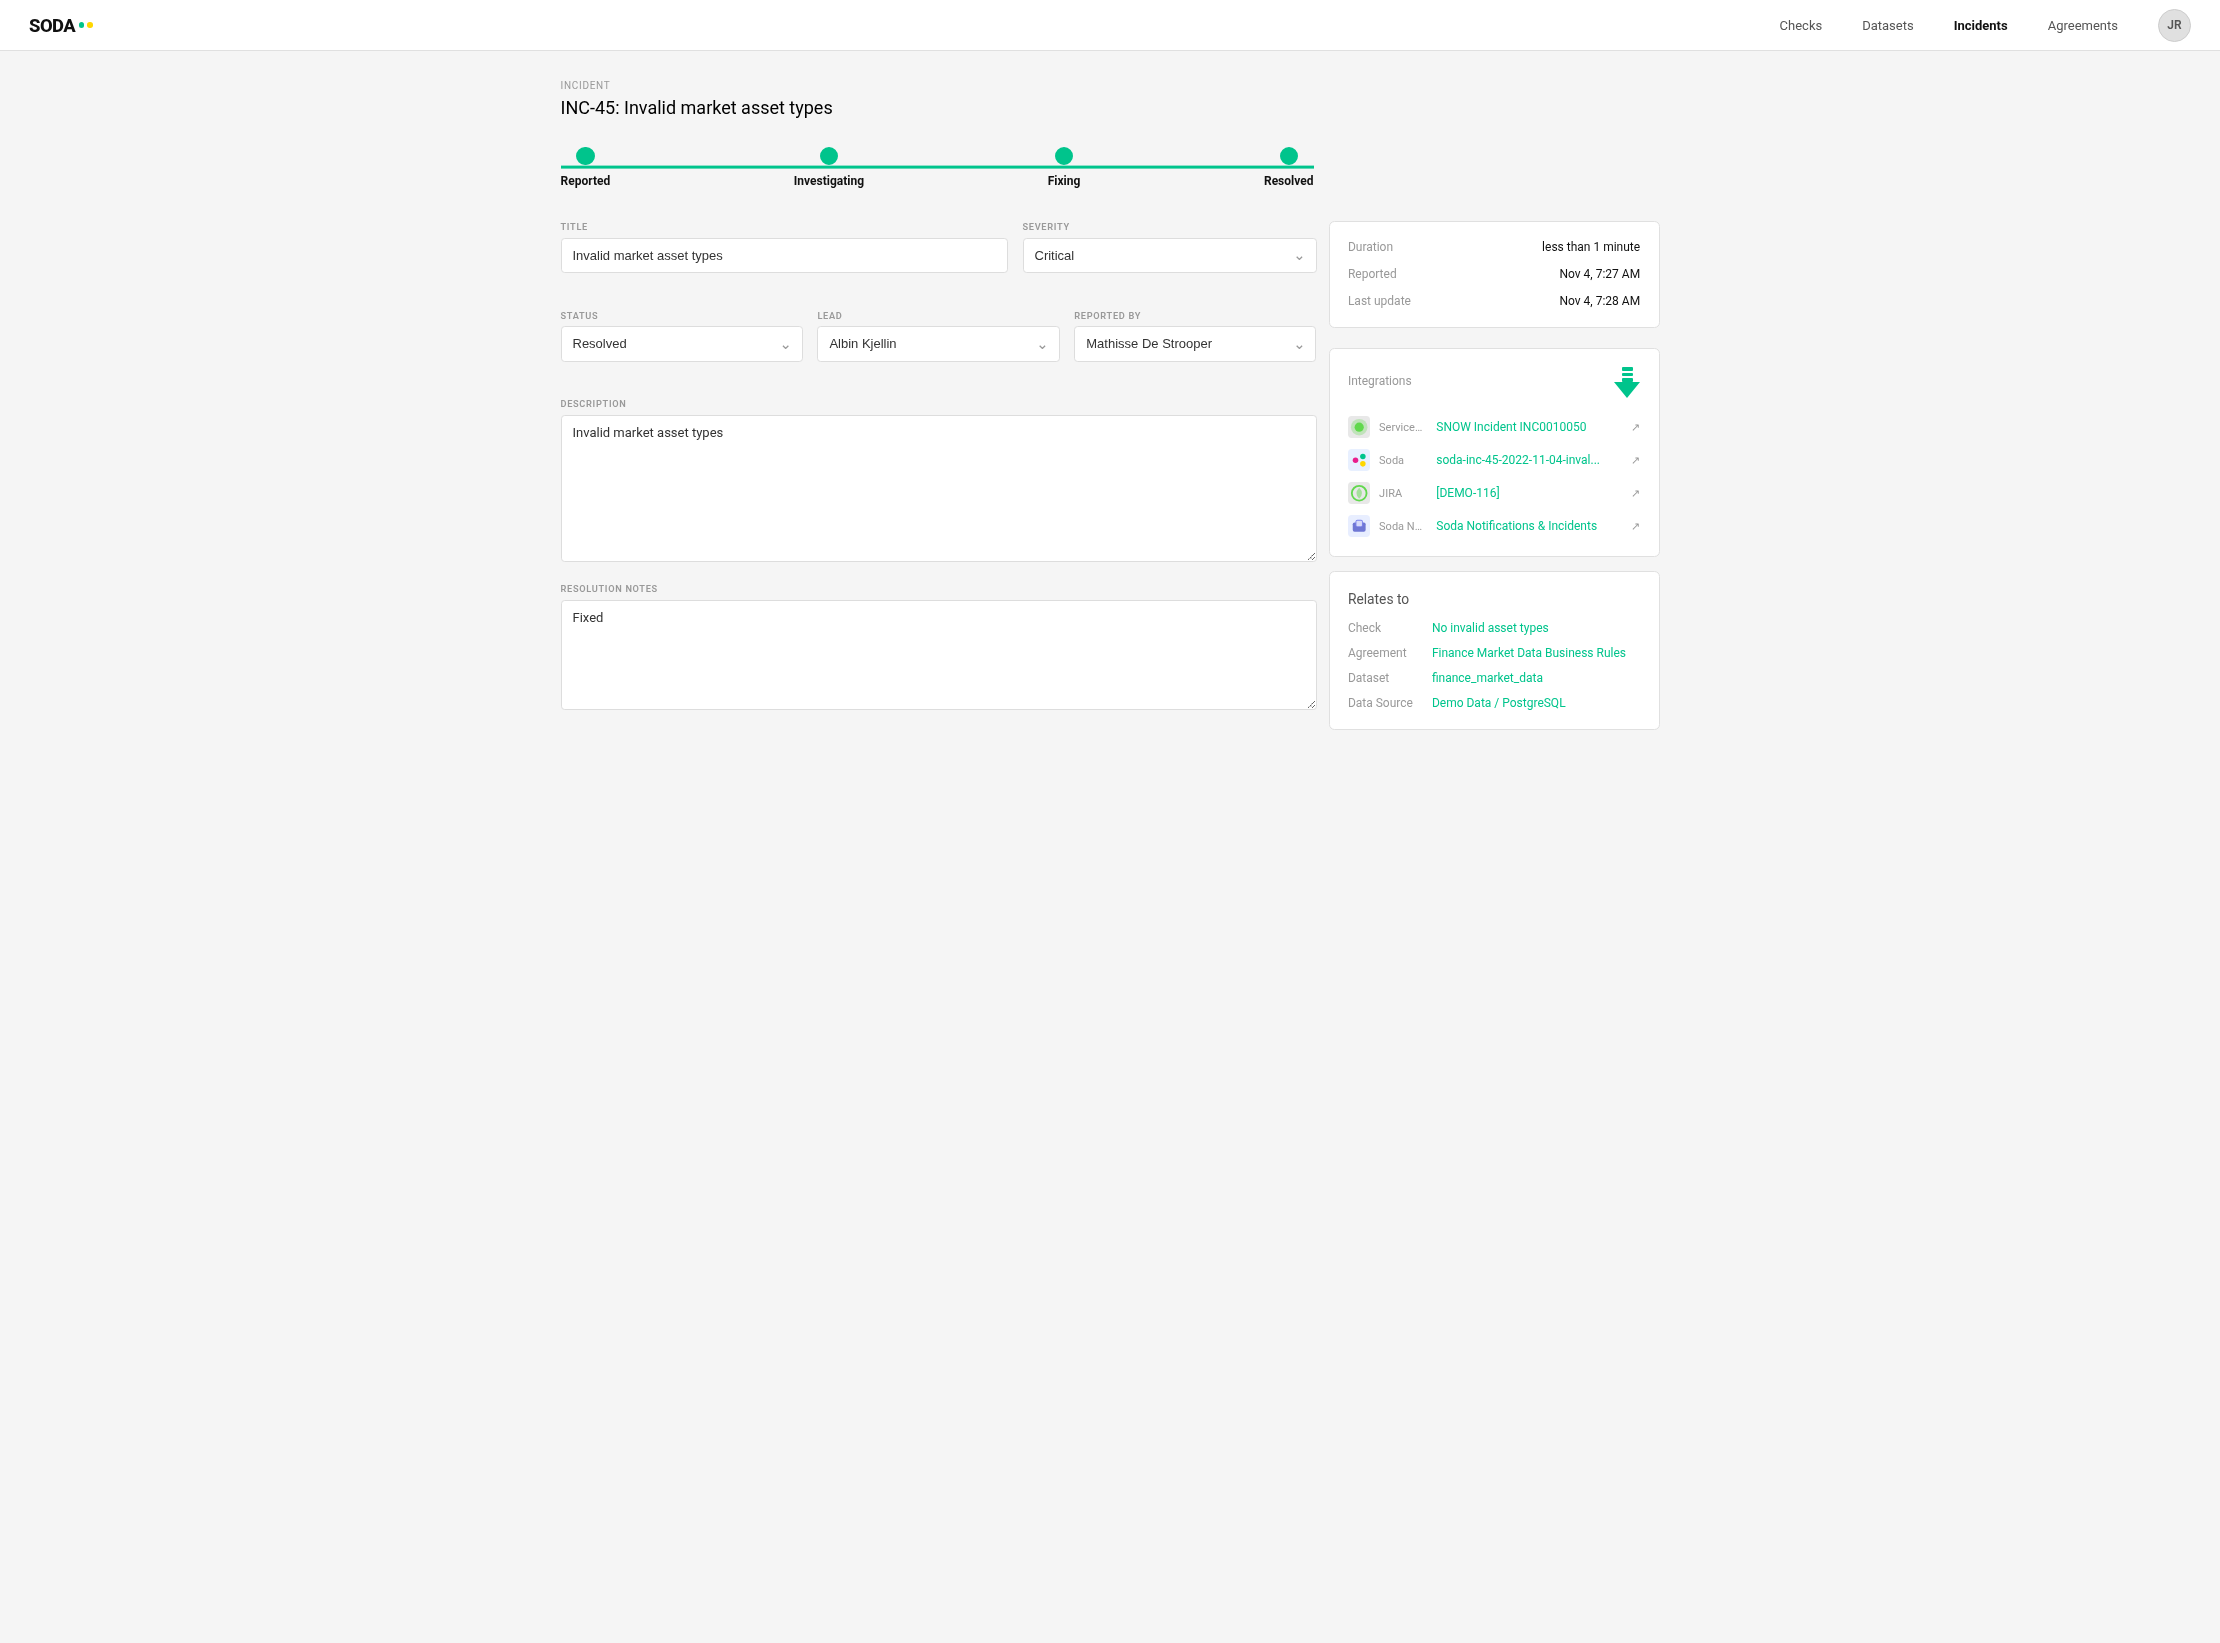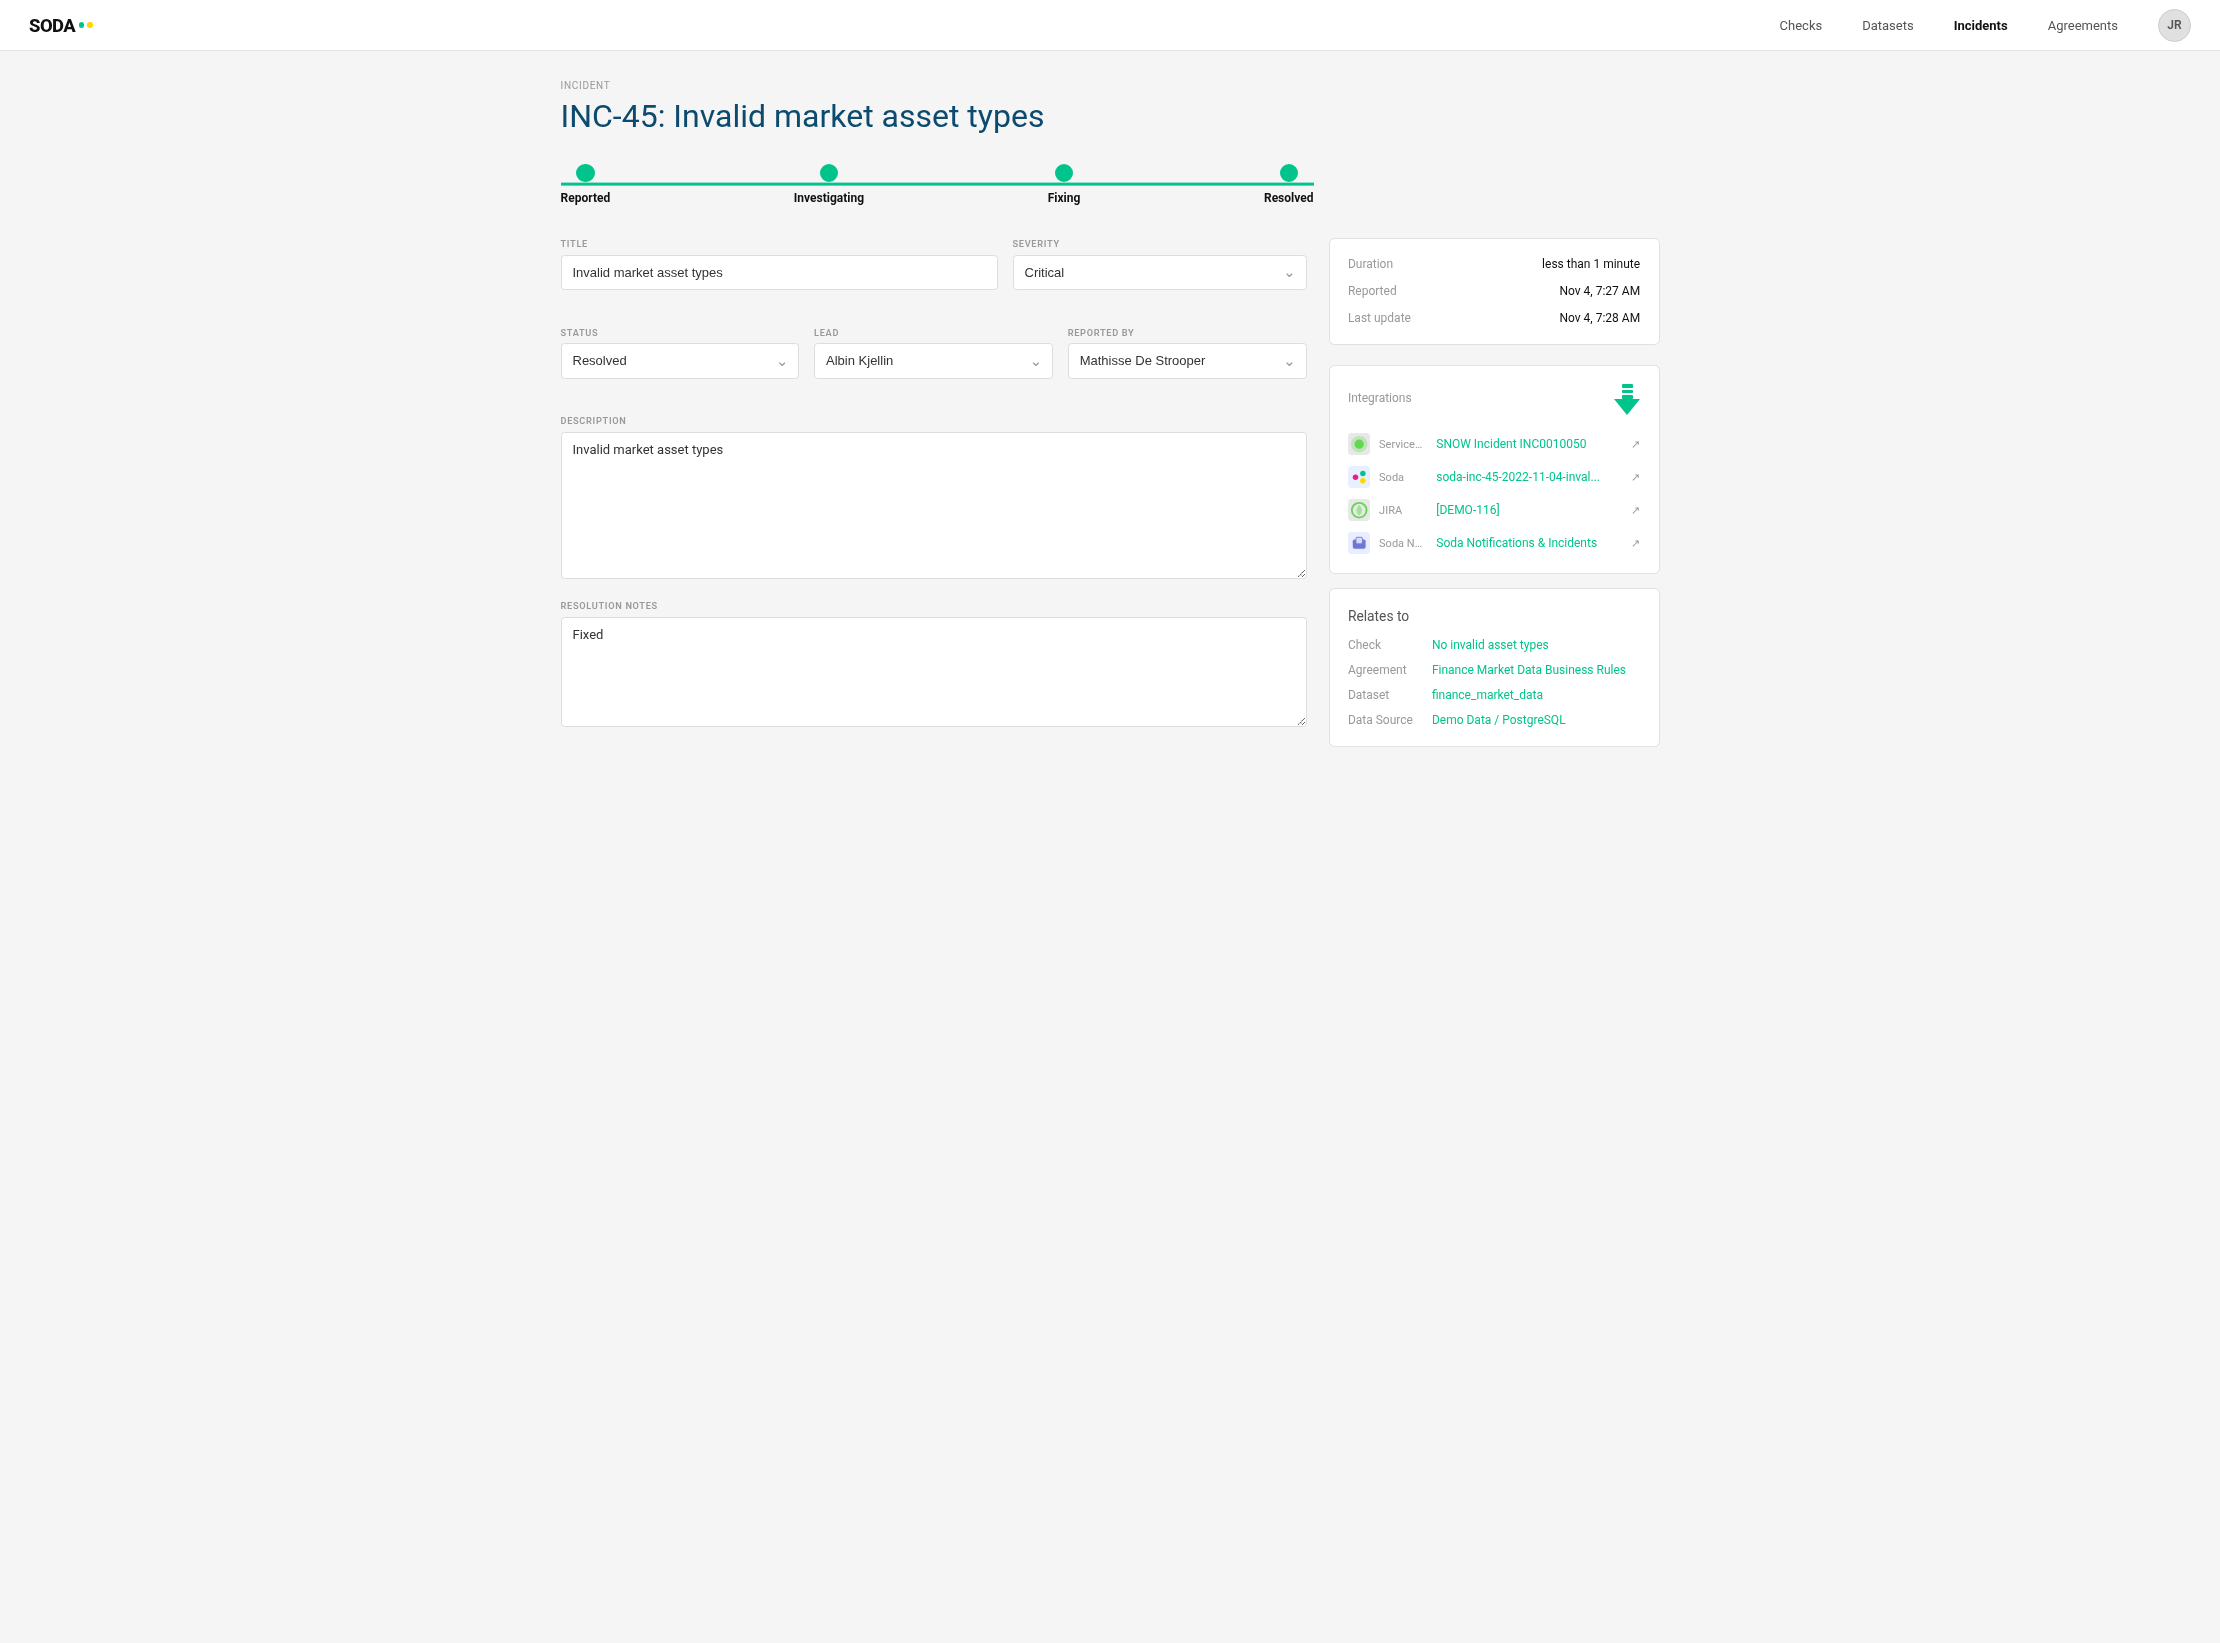--- a/index.html
+++ b/index.html
@@ -13,33 +13,33 @@
     .logo-dot.green { background: #00c48c; }
     .logo-dot.yellow { background: #ffd700; }
     .nav { display: flex; align-items: center; gap: 40px; }
     .nav-item { font-size: 13px; color: #555; text-decoration: none; cursor: pointer; }
     .nav-item.active { font-weight: 700; color: #111; }
     .avatar { width: 33px; height: 33px; border-radius: 50%; background: #e0e0e0; display: flex; align-items: center; justify-content: center; font-weight: 600; font-size: 12px; color: #555; border: 0.9px solid #ccc; }
 
     
     .main { max-width: 1157px; margin: 0 auto; padding: 29px 29px; }
     .incident-label { font-size: 10px; color: #999; text-transform: uppercase; letter-spacing: 0.7px; margin-bottom: 5.5px; }
-    .incident-title { font-size: 32px; font-weight: 400; color: #0c4a6e; margin-bottom: 29px; }
+    .incident-title { font-size: 18px; font-weight: 400; color: #000000; margin-bottom: 29px; }
 
     
     .progress-section { margin-bottom: 33px; }
     .progress-bar-container { position: relative; display: flex; align-items: center; width: 753px; }
     .progress-line { position: absolute; top: 50%; left: 0; right: 0; height: 2.8px; background: #00c48c; transform: translateY(-50%); z-index: 0; }
     .progress-steps { display: flex; justify-content: space-between; width: 100%; position: relative; z-index: 1; }
     .progress-step { display: flex; flex-direction: column; align-items: center; }
     .step-dot { width: 18.4px; height: 18.4px; border-radius: 50%; background: #00c48c; border: 2.8px solid #00c48c; }
     .step-label { margin-top: 9.2px; font-size: 12px; font-weight: 700; color: #111; }
 
     
-    .content-layout { display: flex; gap: 22px; }
+    .content-layout { display: flex; gap: 12px; }
     .left-panel { flex: 1; }
     .right-panel { width: 331px; flex-shrink: 0; }
 
     
     .field-section { margin-bottom: 18.4px; }
     .field-row { display: flex; gap: 14.7px; margin-bottom: 18.4px; }
     .field-label { font-size: 9.2px; text-transform: uppercase; letter-spacing: 0.7px; color: #999; margin-bottom: 5.5px; font-weight: 600; }
     .field-input { width: 100%; border: 0.9px solid #ddd; border-radius: 3.7px; padding: 9.2px 11px; font-size: 13px; color: #333; background: #fff; }
     .field-select { width: 100%; border: 0.9px solid #ddd; border-radius: 3.7px; padding: 9.2px 11px; font-size: 13px; color: #333; background: #fff; appearance: none; cursor: pointer; }
     .select-wrapper { position: relative; flex: 1; }

